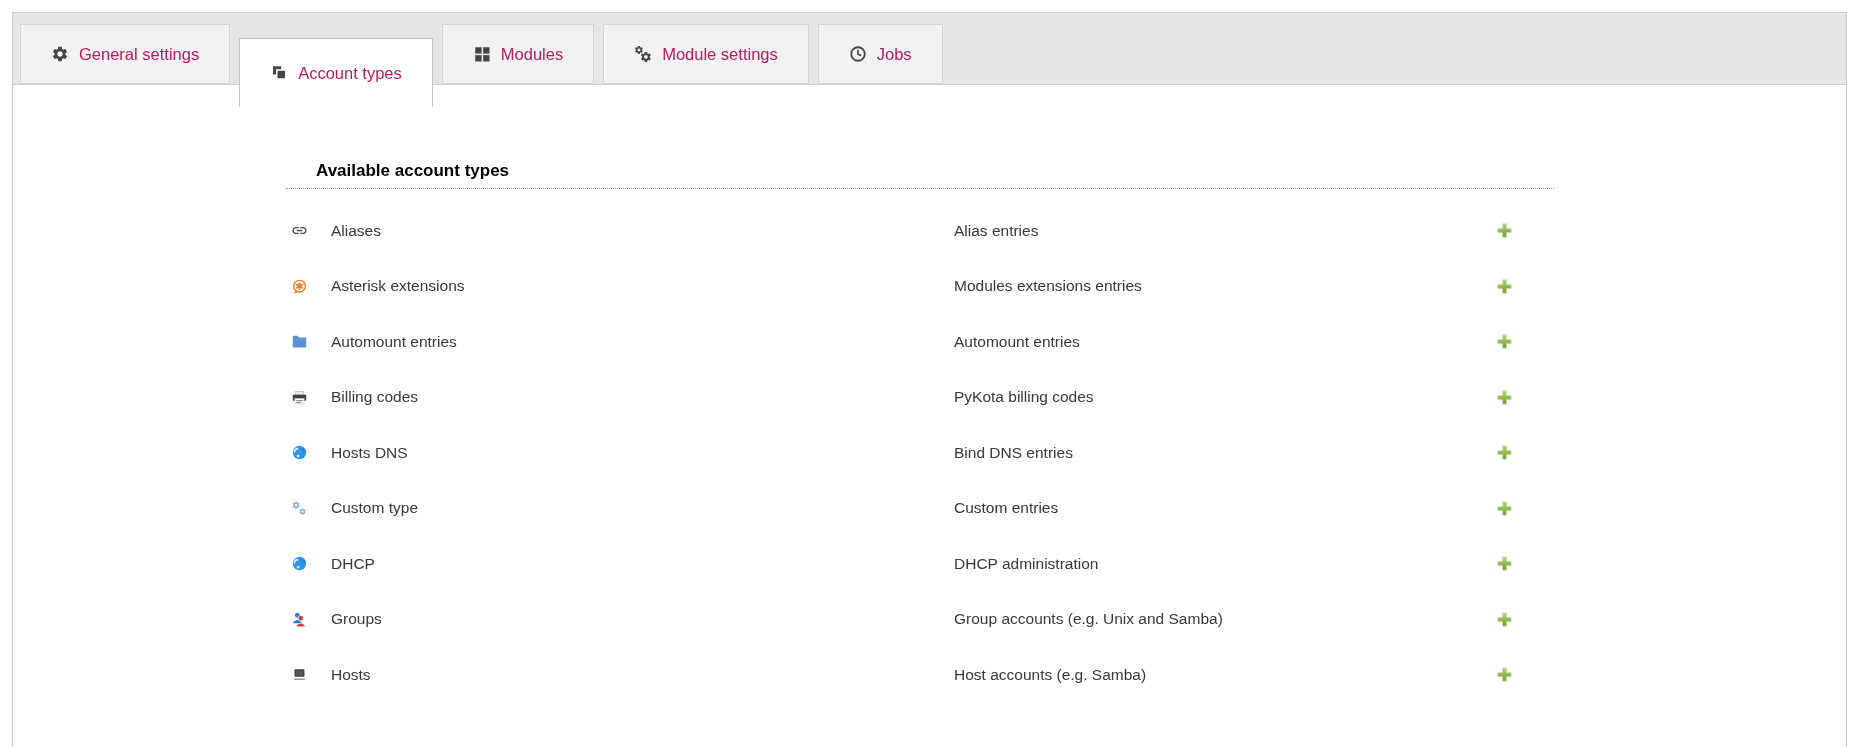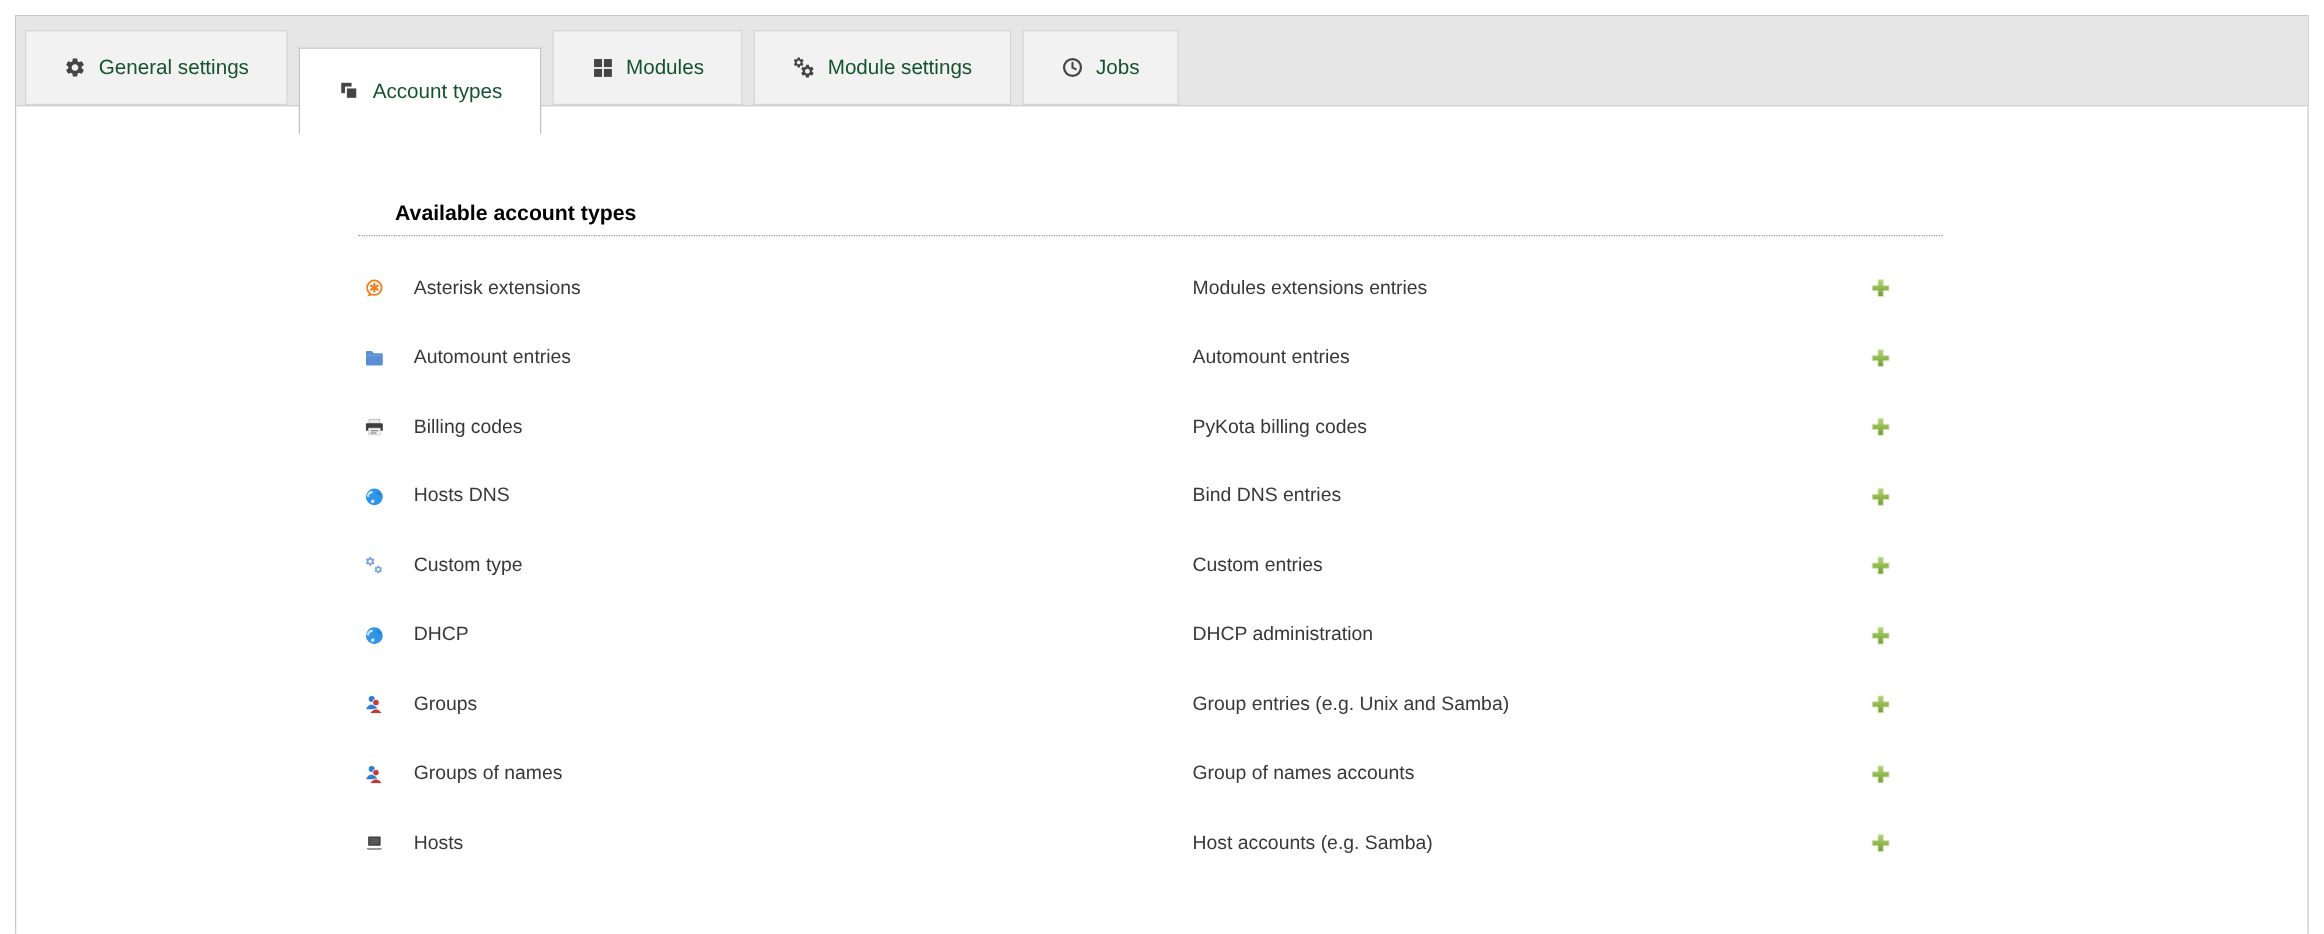--- a/index.html
+++ b/index.html
@@ -14,21 +14,21 @@
   
   .tabstrip{
     height:72px;box-sizing:border-box;background:#e6e6e6;
     border-bottom:1px solid #cfcfcf;padding:9px 0 0 7px;
     white-space:nowrap;overflow:visible;
   }
   .tab{
     display:inline-flex;align-items:center;vertical-align:top;
     height:60px;margin-top:2px;margin-right:9px;padding:0 30px;
     background:#f2f2f2;border:1px solid #d4d4d4;box-sizing:border-box;
-    font-size:16.5px;color:#14532d;cursor:pointer;
+    font-size:16.5px;color:#be185d;cursor:pointer;
   }
   .tab .tab-icon{width:18px;height:18px;margin-right:10px;flex:none;}
   .tab.active{
     position:relative;z-index:2;margin-top:16px;height:69px;
     background:#ffffff;border-color:#c3c3c3;border-bottom:none;
   }
   
   .content{margin-left:261px;width:1292px;padding-top:63px;}
   .section-title{
     margin:12px;padding:0 0 7px 30px;font-size:17px;font-weight:bold;color:#000;
@@ -167,20 +167,30 @@
     <svg class="tab-icon">
           <use href="#clock-icon"></use>
         </svg>
     <span class="tab-label">Jobs</span>
   </div></div>
   <div class="content">
     <h2 class="section-title">Available account types</h2>
     <div class="rows" id="rows">
         <div class="row">
     <svg class="icon">
+            <use href="#link-icon"></use>
+          </svg>
+    <span class="name">Aliases</span>
+    <span class="desc">Alias entries</span>
+    <svg class="add">
+            <use href="#plus-icon"></use>
+          </svg>
+  </div>
+        <div class="row">
+    <svg class="icon">
             <use href="#asterisk-logo-icon"></use>
           </svg>
     <span class="name">Asterisk extensions</span>
     <span class="desc">Modules extensions entries</span>
     <svg class="add">
             <use href="#plus-icon"></use>
           </svg>
   </div>
         <div class="row">
     <svg class="icon">
@@ -230,31 +240,21 @@
     <span class="desc">DHCP administration</span>
     <svg class="add">
             <use href="#plus-icon"></use>
           </svg>
   </div>
         <div class="row">
     <svg class="icon">
             <use href="#group-users-icon"></use>
           </svg>
     <span class="name">Groups</span>
-    <span class="desc">Group entries (e.g. Unix and Samba)</span>
-    <svg class="add">
-            <use href="#plus-icon"></use>
-          </svg>
-  </div>
-        <div class="row">
-    <svg class="icon">
-            <use href="#group-users-icon"></use>
-          </svg>
-    <span class="name">Groups of names</span>
-    <span class="desc">Group of names accounts</span>
+    <span class="desc">Group accounts (e.g. Unix and Samba)</span>
     <svg class="add">
             <use href="#plus-icon"></use>
           </svg>
   </div>
         <div class="row">
     <svg class="icon">
             <use href="#laptop-icon"></use>
           </svg>
     <span class="name">Hosts</span>
     <span class="desc">Host accounts (e.g. Samba)</span>

